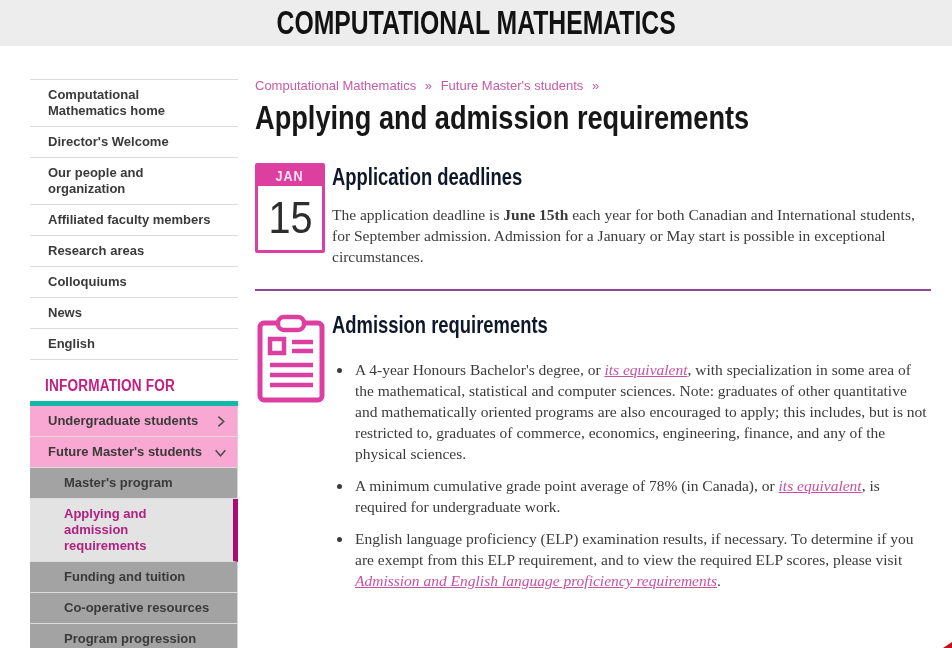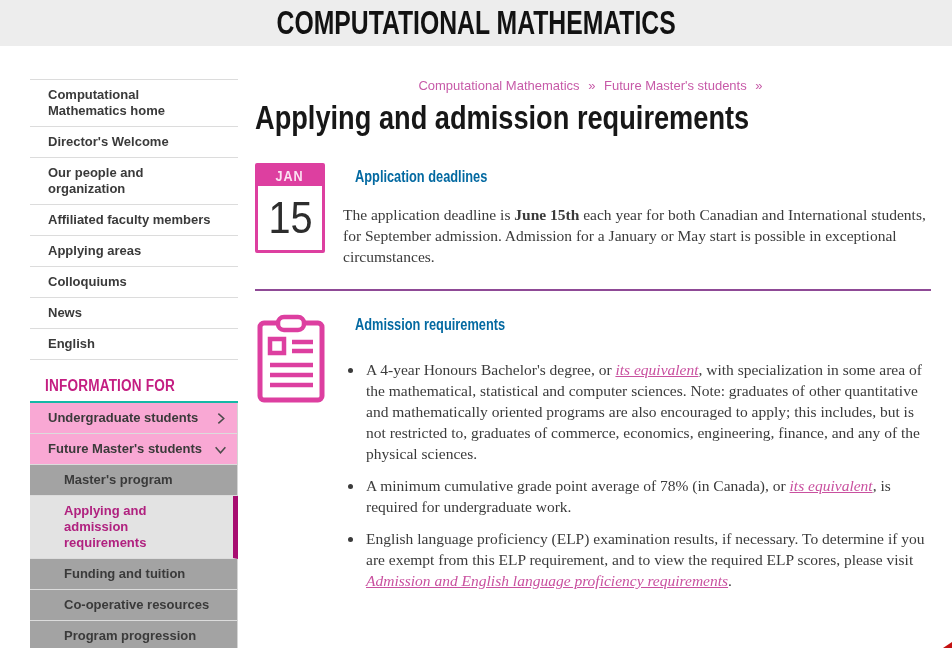--- a/index.html
+++ b/index.html
@@ -23,21 +23,21 @@
   .sidebar{
     position:absolute;left:30px;top:79px;width:208px;
     font-size:13px;color:#3a3a3a;
   }
   .side-list{border-top:1px solid #dcdcdc;}
   .side-item{
     padding:7px 20px 7px 18px;line-height:16px;border-bottom:1px solid #dcdcdc;
     font-weight:bold;color:#3a3a3a;cursor:pointer;
   }
   .info-heading{
-    margin:13px 0 0;padding:4px 0 6px 15px;border-bottom:2px solid #14b8a6;
+    margin:13px 0 0;padding:4px 0 6px 15px;border-bottom:5px solid #14b8a6;
   }
   .info-heading span{
     display:inline-block;transform:scaleX(0.85);transform-origin:0 50%;
     font-size:16px;font-weight:bold;color:#c41e82;white-space:nowrap;letter-spacing:.2px;
   }
   .info-menu{border-right:1px solid #d5d5d5;}
   .menu-row{
     position:relative;padding:7px 30px 7px 18px;line-height:16px;
     border-bottom:1px solid #dcdcdc;font-weight:bold;cursor:pointer;background:#f9a8d4;
   }
@@ -45,34 +45,34 @@
   .submenu-row{
     padding:7px 20px 7px 34px;line-height:16px;border-bottom:1px solid #dcdcdc;
     font-weight:bold;cursor:pointer;background:#a3a3a3;
   }
   .submenu-row.active{
     background:#e3e3e3;color:#b0217f;border-right:5px solid #a80d71;
     margin-right:-1px;
   }
   
   .main{position:absolute;left:255px;top:78px;width:676px;}
-  .breadcrumb{font-size:13px;color:#c75aa8;margin:0 0 4px;text-align:center;}
+  .breadcrumb{font-size:13px;color:#c75aa8;margin:0 0 4px;}
   .breadcrumb a{color:#c75aa8;text-decoration:none;cursor:pointer;}
   .breadcrumb .sep{margin:0 5px;color:#c75aa8;}
   h1.page-title{
     margin:0 0 24px;font-size:34px;line-height:40px;color:#171717;
   }
   h1.page-title span{
     display:inline-block;transform:scaleX(0.80);transform-origin:0 50%;white-space:nowrap;
     font-weight:bold;
   }
-  .section-row{display:flex;gap:16px;}
+  .section-row{display:flex;gap:5px;}
   .icon-col{width:72px;flex-shrink:0;}
   .content-col{flex:1;min-width:0;}
-  h2.sec-heading{margin:2px 12px 13px;font-size:16px;line-height:28px;color:#0369a1;}
+  h2.sec-heading{margin:2px 0 13px;font-size:23px;line-height:28px;color:#0f172a;}
   h2.sec-heading span{
     display:inline-block;transform:scaleX(0.80);transform-origin:0 50%;white-space:nowrap;
     font-weight:bold;
   }
   .serif, .serif p, .bullet-list{
     font-family:"Liberation Serif",serif;font-size:15.5px;line-height:21px;color:#3b3b3b;
   }
   .serif p{margin:0;}
   .serif a, .bullet-list a{color:#c9509f;text-decoration:underline;cursor:pointer;font-style:italic;}
   .pink-divider{height:2px;background:#8f4a96;border:0;margin:22px 0 18px;}
@@ -107,21 +107,21 @@
 <header class="site-header">
   <div class="site-title">COMPUTATIONAL MATHEMATICS</div>
 </header>
 
 <nav class="sidebar">
   <div class="side-list">
     <div class="side-item">Computational Mathematics home</div>
     <div class="side-item">Director's Welcome</div>
     <div class="side-item">Our people and organization</div>
     <div class="side-item">Affiliated faculty members</div>
-    <div class="side-item">Applying areas</div>
+    <div class="side-item">Research areas</div>
     <div class="side-item">Colloquiums</div>
     <div class="side-item">News</div>
     <div class="side-item">English</div>
   </div>
 
   <div class="info-heading">
     <span>INFORMATION FOR</span>
   </div>
 
   <div class="info-menu">

